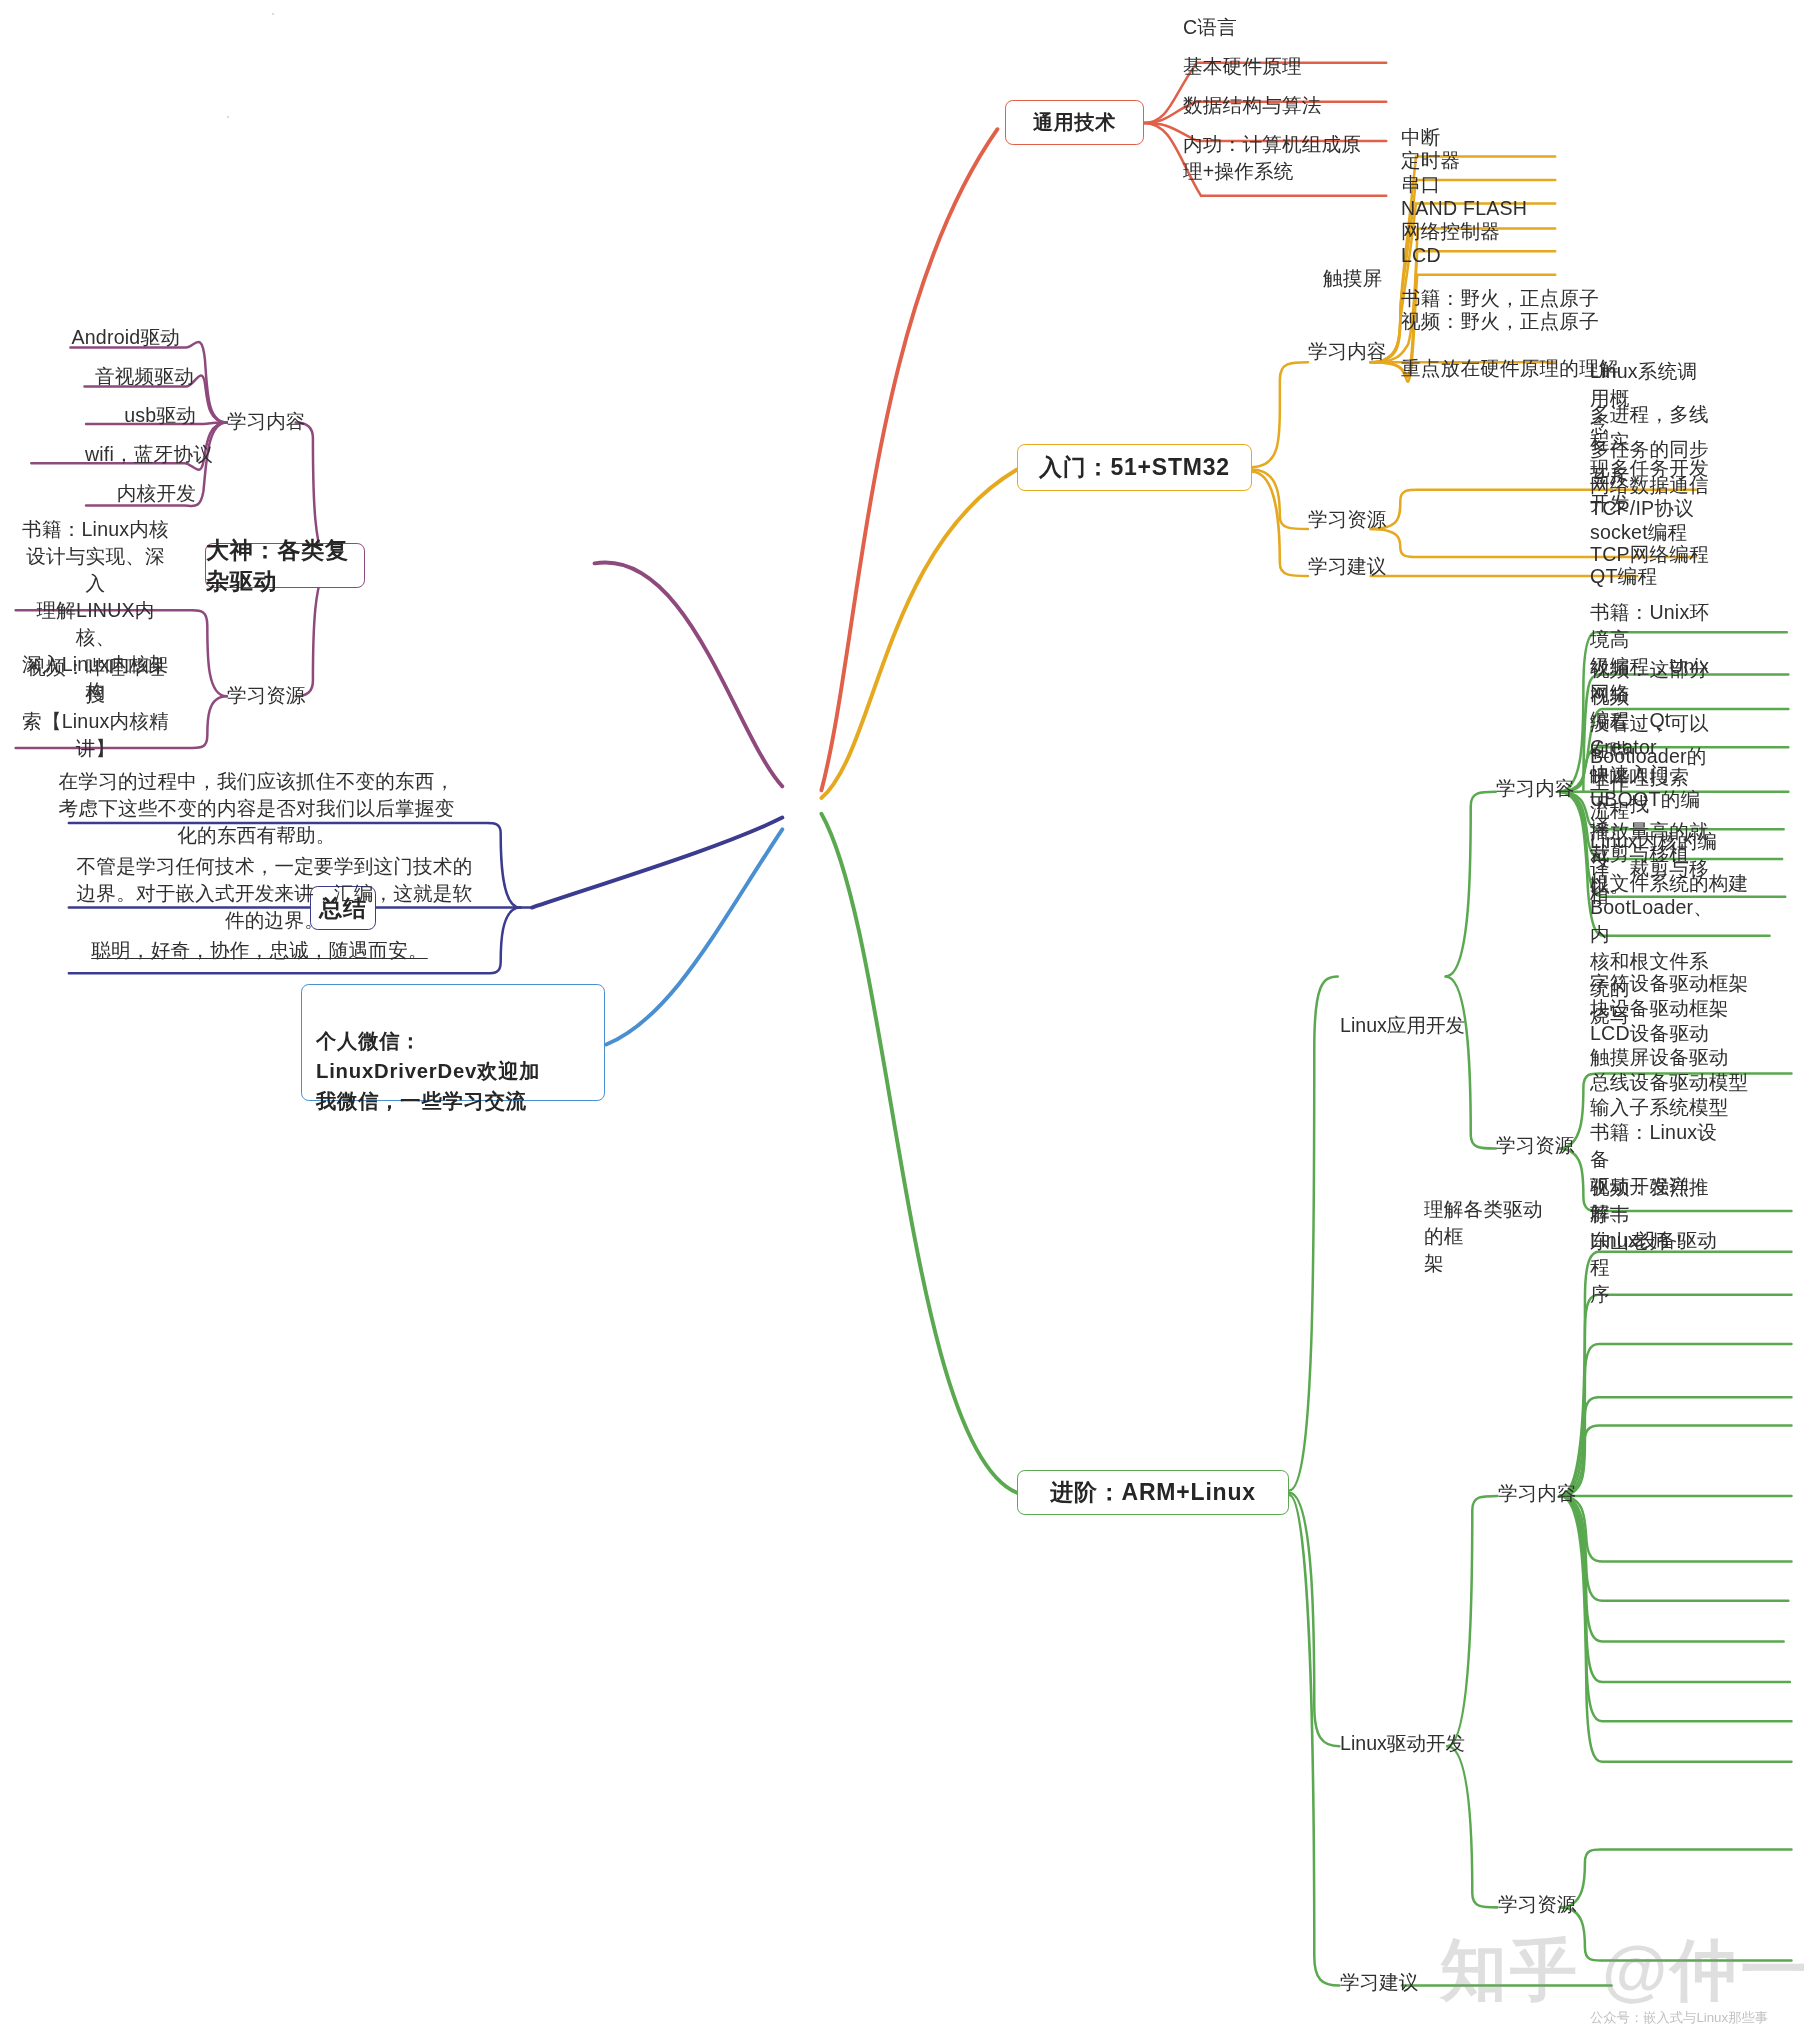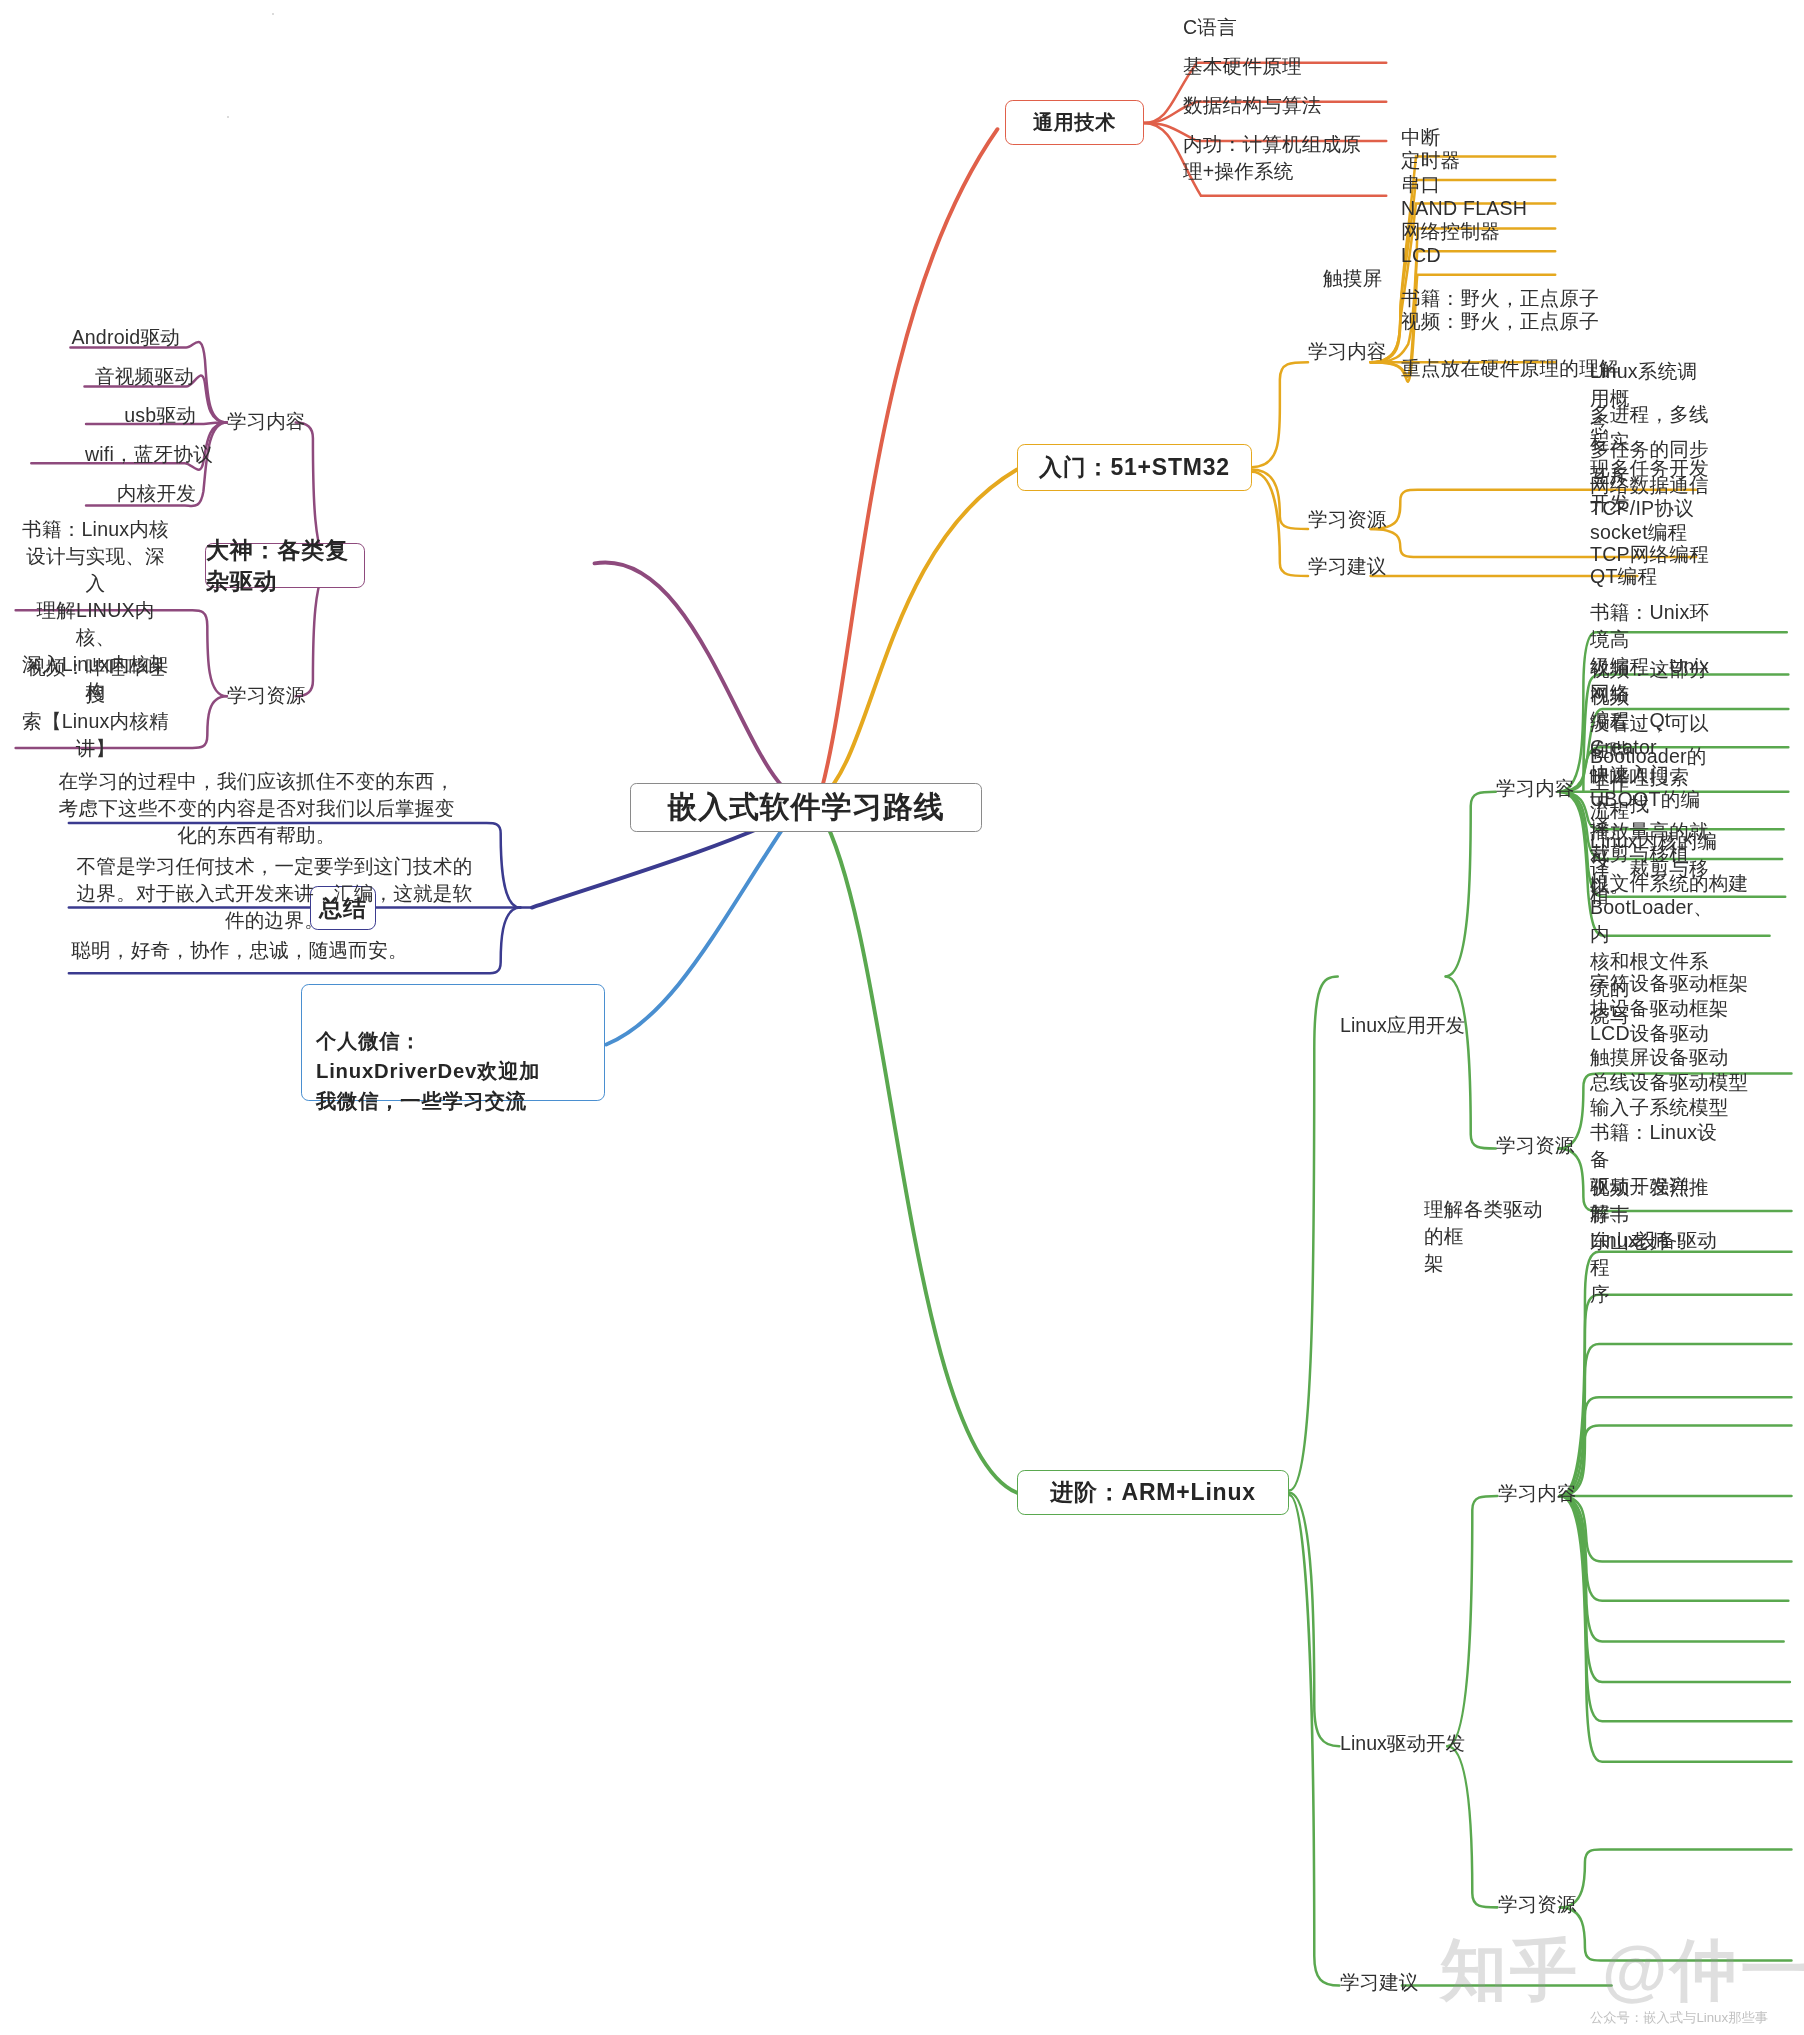--- a/index.html
+++ b/index.html
@@ -194,23 +194,20 @@
       <path d="M680,1160 L665,1160" stroke="#3b3b8f"></path>
       <path d="M665,1160 C640,1160 640,1090 640,1065 C640,1052 632,1052 622,1052 L88,1052" stroke="#3b3b8f"></path>
       <path d="M665,1160 C640,1160 640,1160 630,1160 L88,1160" stroke="#3b3b8f"></path>
       <path d="M665,1160 C640,1160 640,1210 640,1230 C640,1244 632,1244 622,1244 L88,1244" stroke="#3b3b8f"></path>
 
       <path d="M1000,1060 C920,1180 860,1300 775,1335" stroke="#4a8fd0" stroke-width="5"></path>
       <path d="M775,1335 L772,1335" stroke="#4a8fd0"></path>
     </g>
   </svg>
 
-  <div id="root-node" class="boxnode" style="left:630px;top:783px;width:352px;height:49px;border-radius:6.3px;">
-    <span>嵌入式软件学习路线</span>
-  </div>
 
   <div class="boxnode generic" style="left:1005px;top:100px;width:139px;height:45px;border-color:#e0604a;">
     <span>通用技术</span>
   </div>
 
   <div class="leaf r" style="left:1183px;top:14px;">C语言</div>
   <div class="leaf r" style="left:1183px;top:53px;">基本硬件原理</div>
   <div class="leaf r" style="left:1183px;top:92px;">数据结构与算法</div>
   <div class="leaf r" style="left:1183px;top:131px;">内功：计算机组成原
 理+操作系统</div>
@@ -322,21 +319,21 @@
   <div class="boxnode summary" style="left:310px;top:886px;width:66px;height:44px;border-color:#3b3b8f;">
     <span>总结</span>
   </div>
 
   <div class="leaf" style="left:45px;top:768px;width:423px;">在学习的过程中，我们应该抓住不变的东西，
 考虑下这些不变的内容是否对我们以后掌握变
 化的东西有帮助。</div>
   <div class="leaf" style="left:45px;top:853px;width:423px;margin-left:18px;">不管是学习任何技术，一定要学到这门技术的
 边界。对于嵌入式开发来讲，汇编，这就是软
 件的边界。</div>
-  <div class="leaf" style="left:28px;top:937px;width:423px;">聪明，好奇，协作，忠诚，随遇而安。</div>
+  <div class="leaf" style="left:48px;top:937px;width:423px;text-decoration:underline;">聪明，好奇，协作，忠诚，随遇而安。</div>
 
   <div class="boxnode wechat" style="left:301px;top:984px;width:304px;height:117px;border-color:#4a8fd0;">
     <span>个人微信：
 LinuxDriverDev欢迎加
 我微信，一些学习交流</span>
   </div>
 
   <div id="watermark" style="left:1440px;top:1925px;">知乎 @仲一</div>
   <div id="watermark-sub" style="left:1590px;top:2009px;">公众号：嵌入式与Linux那些事</div>
 

